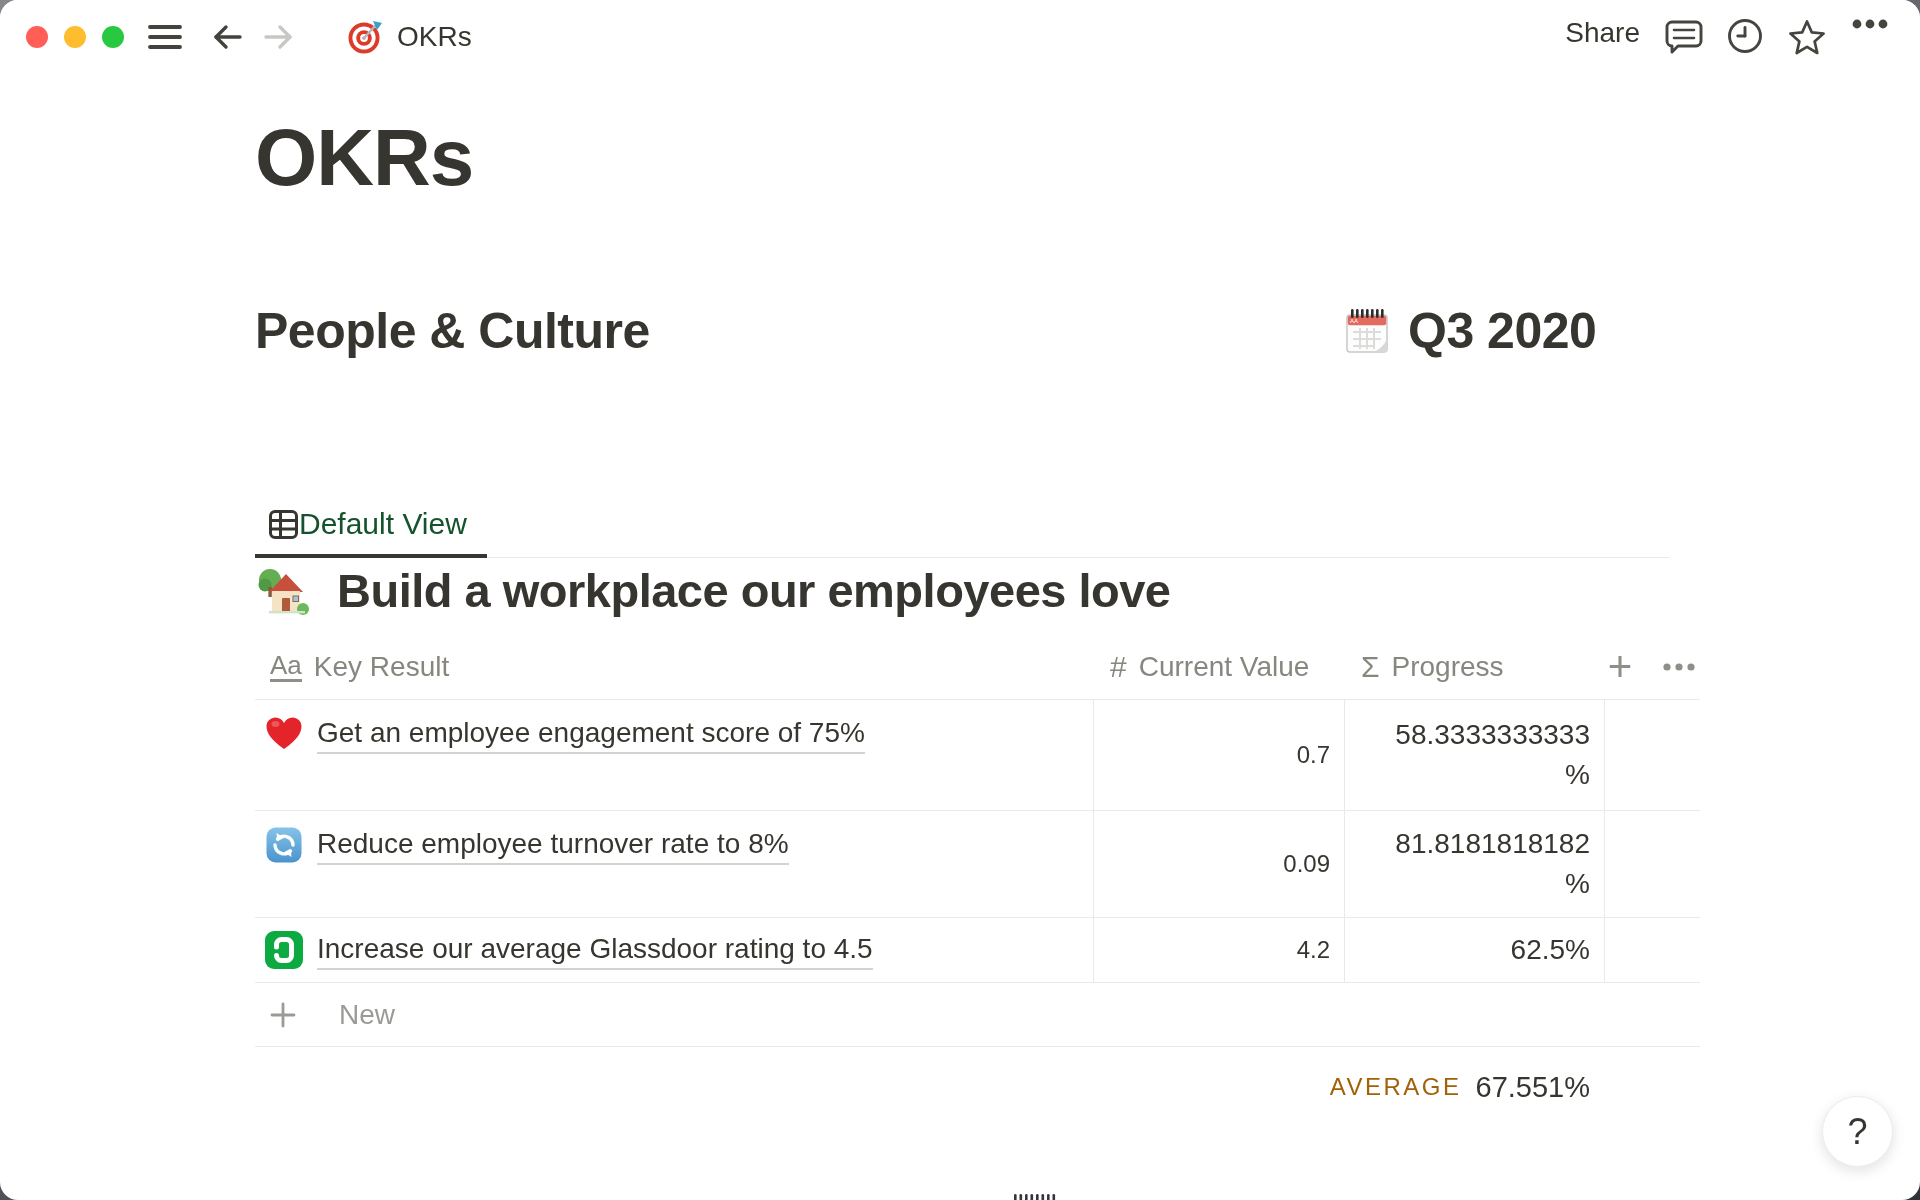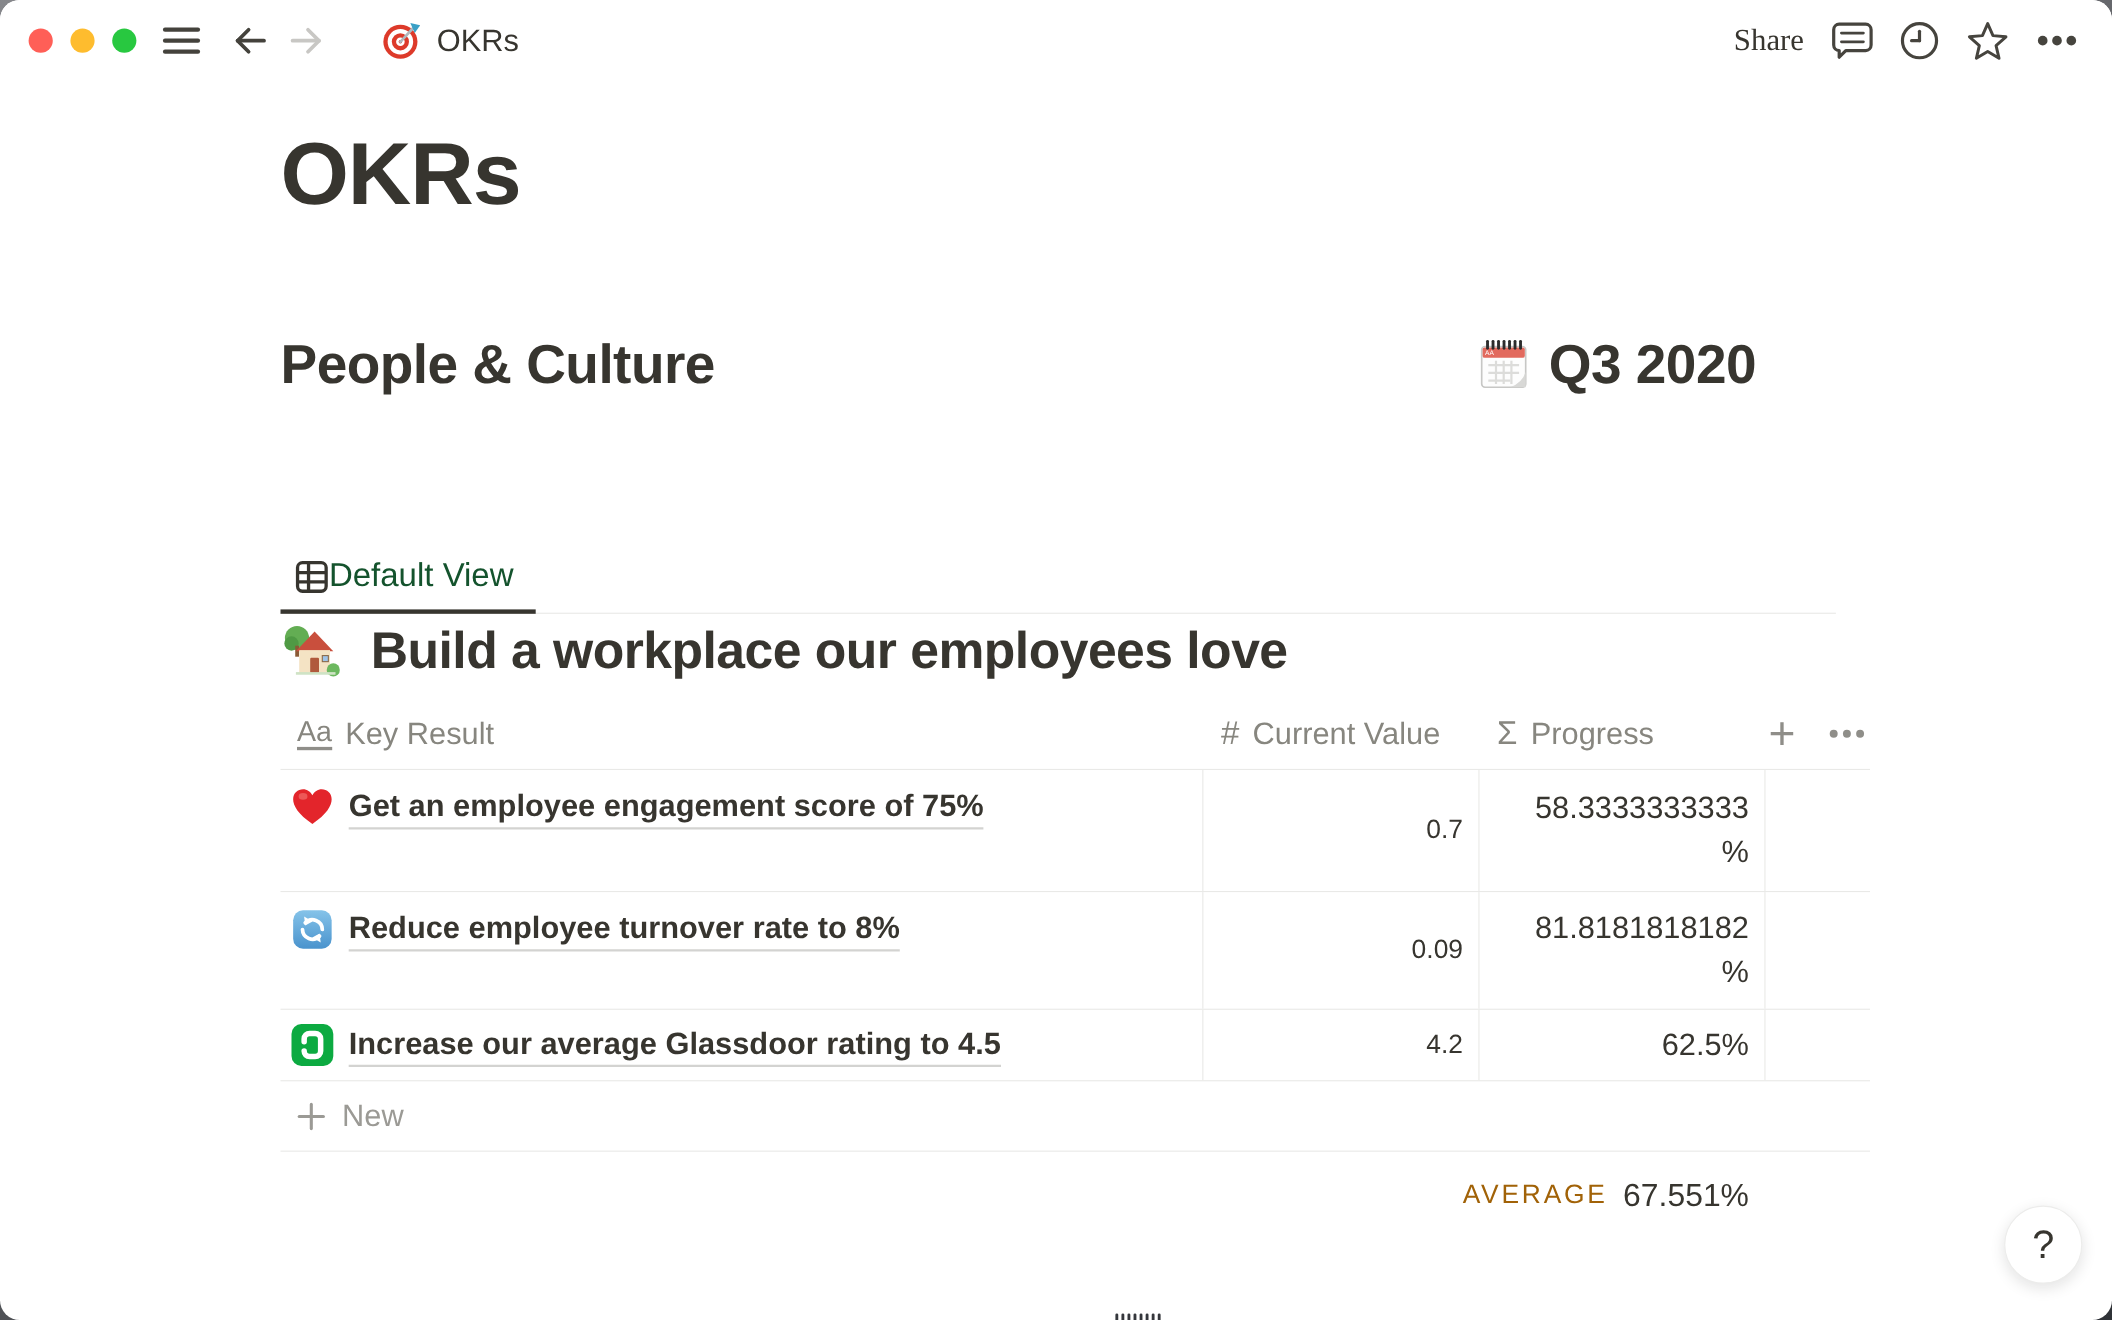--- a/index.html
+++ b/index.html
@@ -10,21 +10,21 @@
     overflow:hidden; color:#37352f; }
 
   
   .titlebar { position:absolute; top:0; left:0; right:0; height:74px;
     display:flex; align-items:center; padding:0 30px 0 26px; background:#fff; }
   .traffic { display:flex; align-items:center; gap:16px; }
   .light { width:22px; height:22px; border-radius:50%; }
   .icon-btn { display:flex; align-items:center; justify-content:center; cursor:default; }
   .crumb { display:flex; align-items:center; margin-left:26px; font-size:28px; }
   .crumb-label { margin-left:13px; }
-  .tb-right { margin-left:auto; display:flex; align-items:center; gap:23px;font-family:Liberation Serif, serif; }
+  .tb-right { margin-left:auto; display:flex; align-items:flex-start; gap:23px; }
   .share { font-size:28px; color:#37352f; }
 
   
   .page-title { position:absolute; left:255px; top:112px; font-size:80px;
     font-weight:700; letter-spacing:-1px; color:#37352f; }
   .h2row { position:absolute; left:0; right:0; top:302px; height:70px; }
   .h2-left { position:absolute; left:255px; top:0; font-size:50px; font-weight:700;
     letter-spacing:-0.5px; }
   .h2-right { position:absolute; left:1340px; top:0; display:flex; align-items:center; }
   .h2-right .label { font-size:50px; font-weight:700; letter-spacing:-0.5px; margin-left:14px; }
@@ -51,31 +51,31 @@
   .prop-glyph { font-size:30px; line-height:1; }
   .plus-glyph { font-size:42px; font-weight:300; color:#8f8e89; line-height:1; }
 
   .row { display:flex; border-top:1px solid #e9e9e7; }
   .r-tall { height:111px; }
   .r-tall2 { height:107px; }
   .r-short { height:65px; }
   .c-kr { width:838px; display:flex; align-items:flex-start; padding:14px 16px 0 8px; }
   .kr-icon { width:42px; height:40px; display:flex; align-items:center; justify-content:center;
     margin-right:12px; flex:none; }
-  .kr-title { font-size:28px; font-weight:700; color:#37352f; line-height:38px;
+  .kr-title { font-size:28px; font-weight:400; color:#37352f; line-height:38px;
     border-bottom:2px solid rgba(55,53,47,0.22); white-space:nowrap; }
   .c-num { width:251px; border-left:1px solid #e9e9e7; display:flex; align-items:center;
     justify-content:flex-end; padding-right:14px; font-size:24px; }
   .c-prog { width:260px; border-left:1px solid #e9e9e7; display:flex; align-items:center;
     justify-content:flex-end; padding-right:14px; font-size:28px; }
   .prog-val { white-space:pre-line; text-align:right; line-height:1.43; }
   .c-plus { width:96px; border-left:1px solid #e9e9e7; }
 
   .newrow { display:flex; align-items:center; height:65px; border-top:1px solid #e9e9e7;
-    border-bottom:1px solid #e9e9e7; padding-left:14px; color:#9b9a95; }
+    border-bottom:1px solid #e9e9e7; padding-left:14px; color:#9b9a95;gap:28px; }
   .newrow .new-label { font-size:28px; margin-left:14px; }
 
   .avgrow { position:absolute; left:255px; top:1059px; width:1349px; height:56px;
     display:flex; align-items:center; justify-content:flex-end; padding-right:14px; }
   .avg-label { font-size:24px; letter-spacing:2.5px; color:#a16207; }
   .avg-value { font-size:29px; color:#37352f; margin-left:14px; }
 
   .help-btn { position:absolute; left:1822px; top:1096px; width:71px; height:71px;
     border-radius:50%; background:#fff; border:1px solid #ececeb;
     box-shadow:0 4px 14px rgba(15,15,15,0.12); display:flex; align-items:center;

